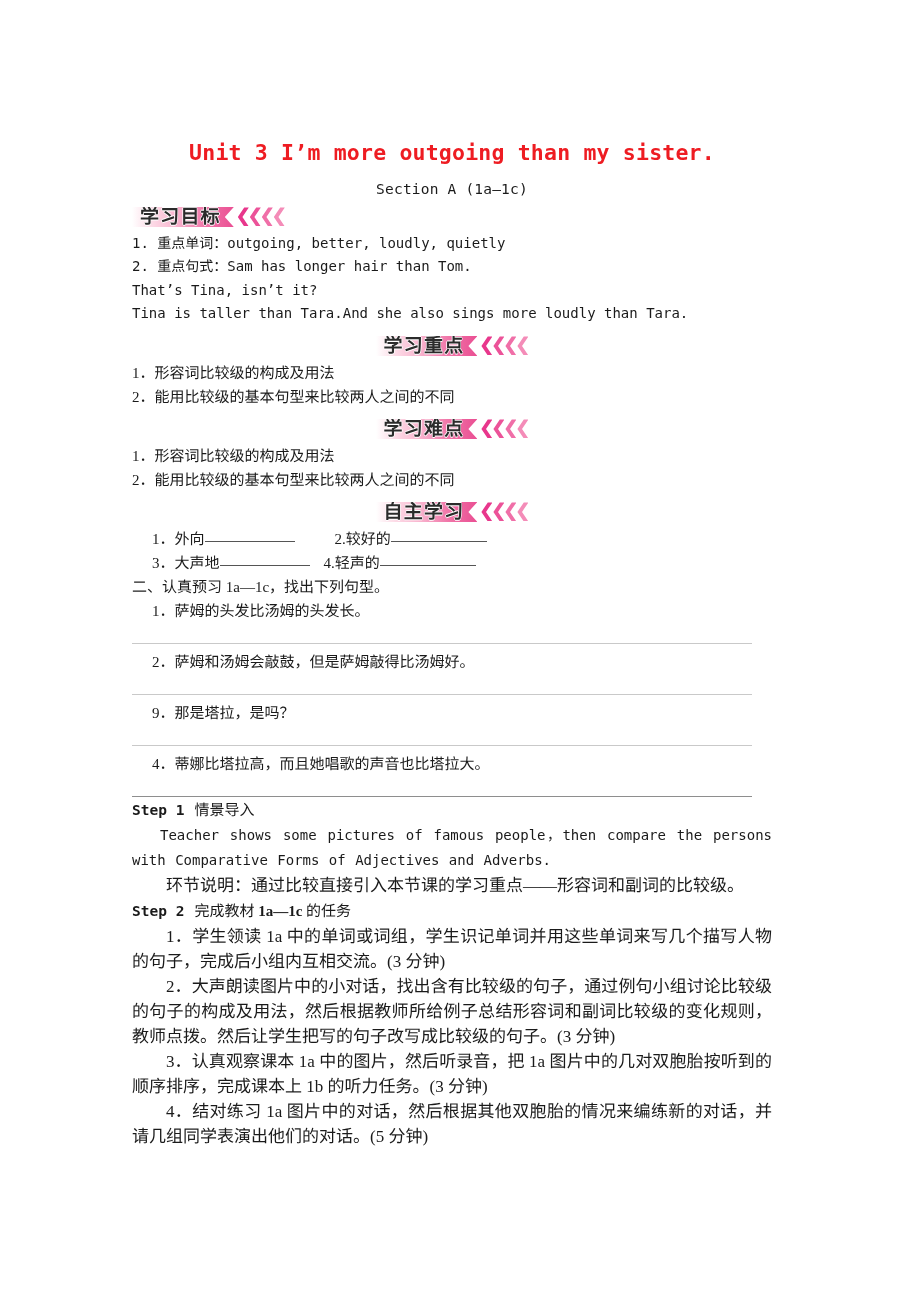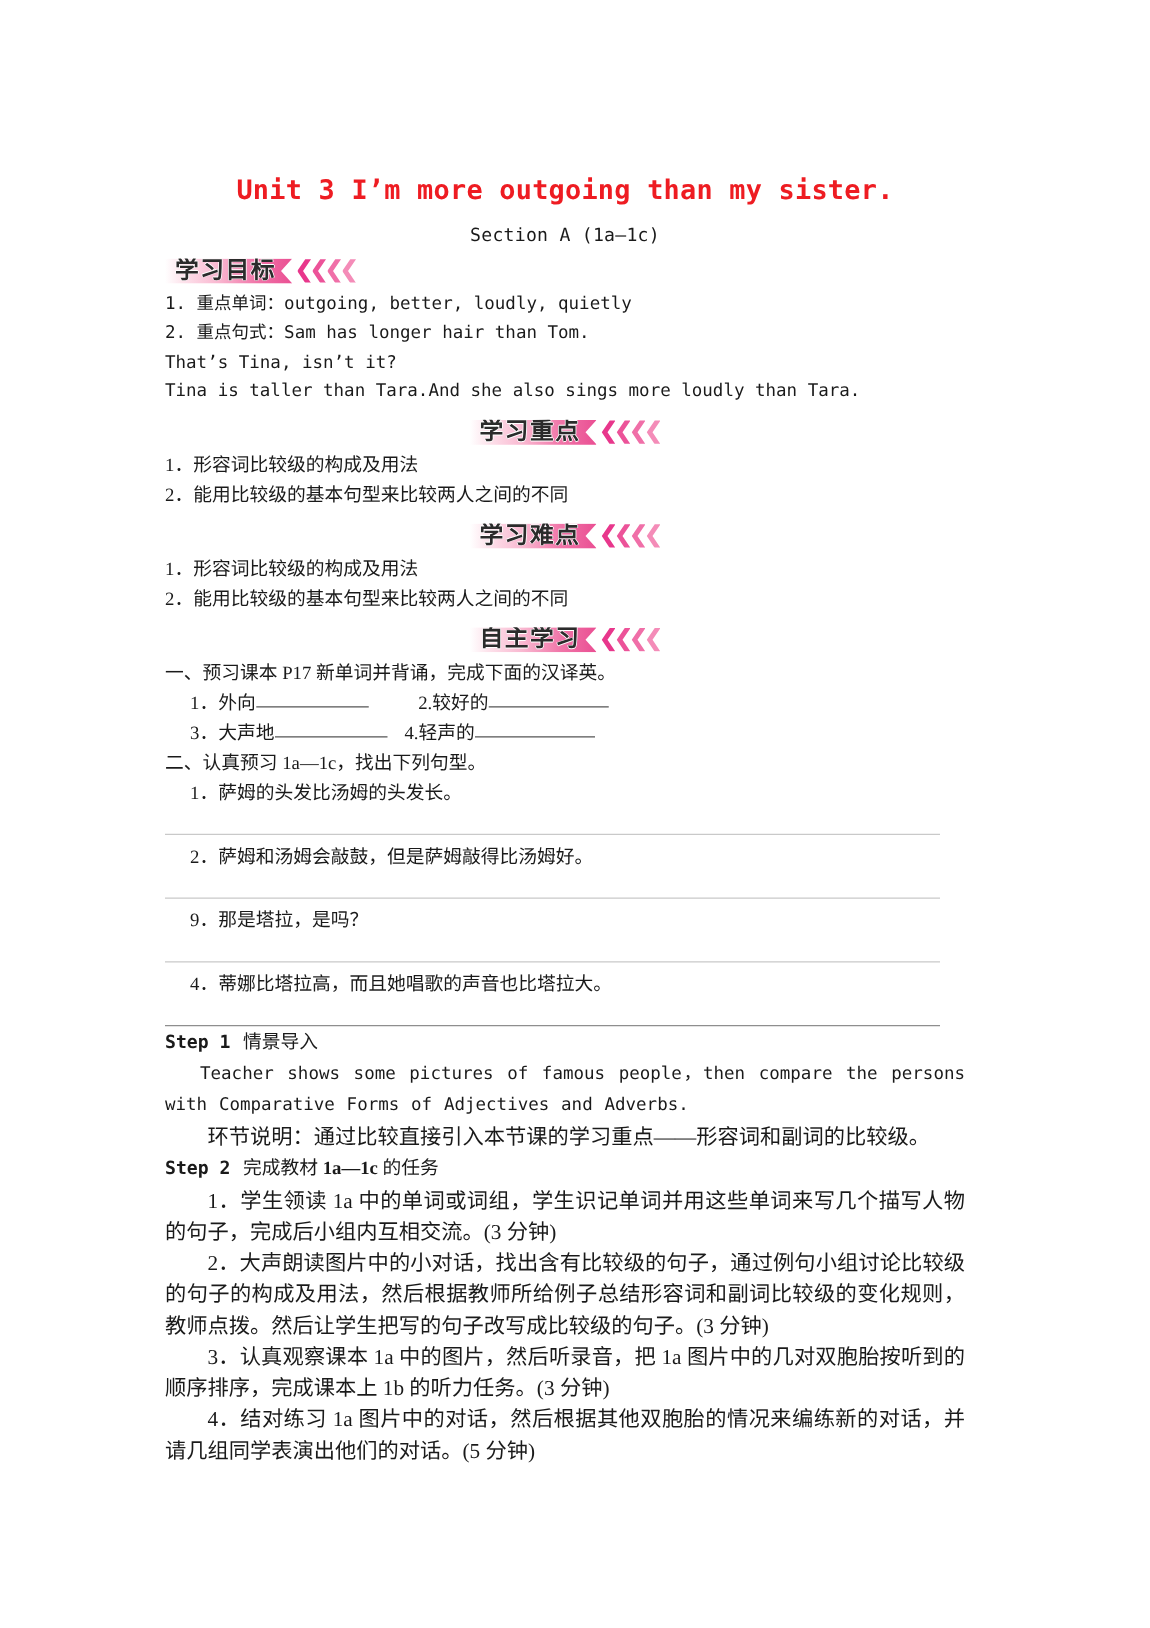--- a/index.html
+++ b/index.html
@@ -253,21 +253,20 @@
         </div>
         <div class="chevrons">
           <span class="chev c1"></span>
           <span class="chev c2"></span>
           <span class="chev c3"></span>
           <span class="chev c4"></span>
         </div>
       </div>
     </div>
 
-    <p class="cn cn-nowrap">一、预习课本 P17 新单词并背诵，完成下面的汉译英。</p>
 
     <div class="cn two-col">
       <span class="num-indent">1．</span>
       <span>外向</span>
       <span class="blank b-90"></span>
       <span class="gap-40"></span>
       <span>2.</span>
       <span>较好的</span>
       <span class="blank b-96"></span>
     </div>

